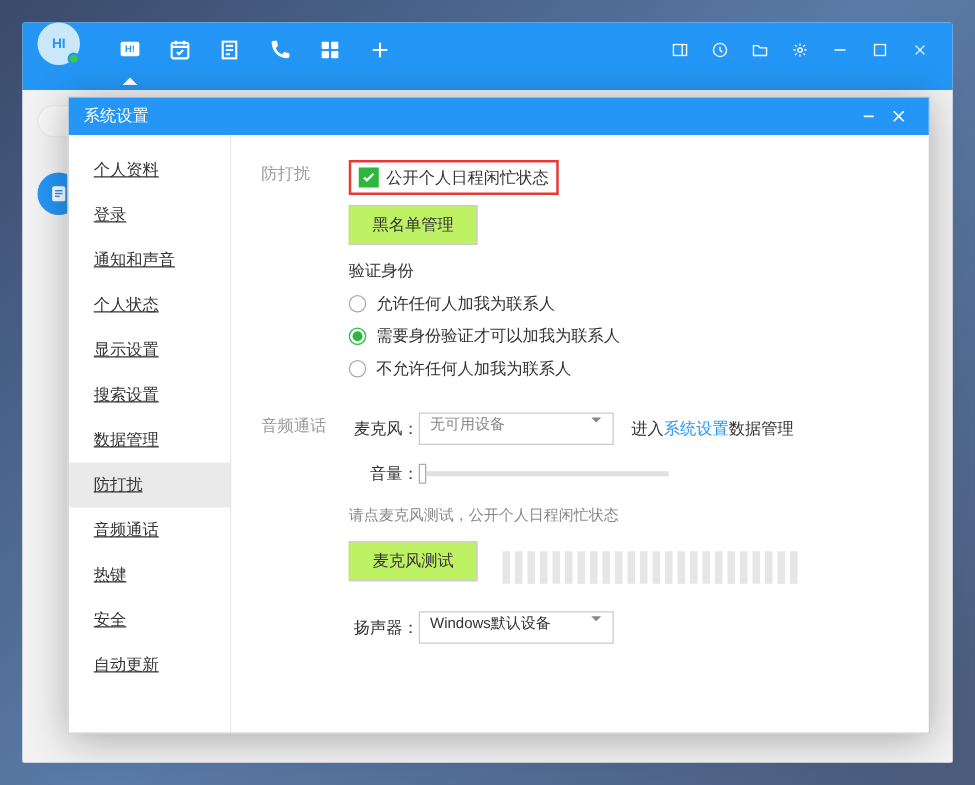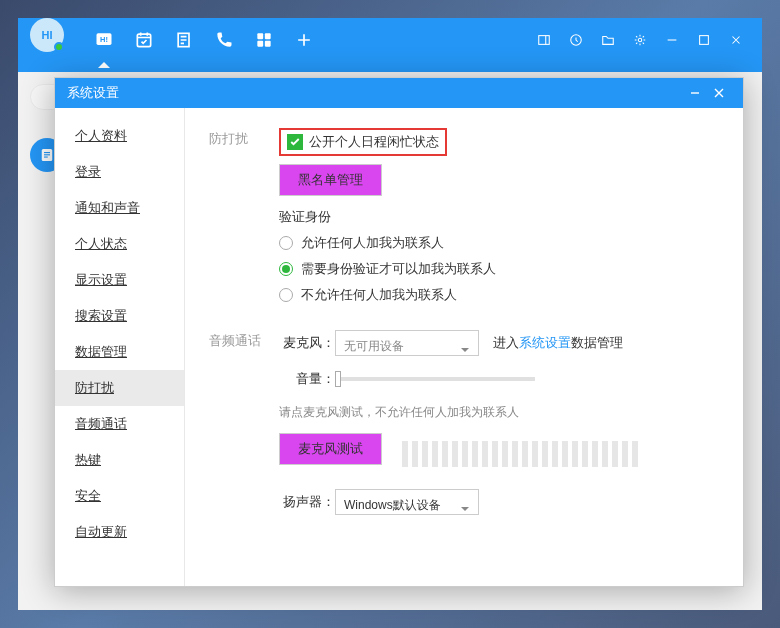--- a/index.html
+++ b/index.html
@@ -35,32 +35,32 @@
 .panel { flex: 1; padding: 20px 24px 10px 24px; overflow-y: auto; font-size: 13px; color: #333; }
 
 .row { display: flex; margin-bottom: 8px; }
 .section-label { width: 70px; color: #9a9a9a; font-size: 13px; padding-top: 2px; }
 .section-content { flex: 1; }
 
 .highlight-box { border: 2px solid #e53935; padding: 3px 6px; display: inline-flex; align-items: center; }
 .check { width: 16px; height: 16px; background: #2db83d; display: inline-flex; align-items: center; justify-content: center; margin-right: 6px; }
 .check svg { width: 12px; height: 12px; }
 
-.btn { display: inline-block; padding: 6px 18px; border: 1px solid #ccc; background: #d946ef; font-size: 13px; cursor: pointer; }
+.btn { display: inline-block; padding: 6px 18px; border: 1px solid #ccc; background: #bef264; font-size: 13px; cursor: pointer; }
 .btn-row { margin: 8px 0 12px 0; }
 
 .subhead { font-size: 13px; color: #333; margin-bottom: 8px; }
 .radio-row { display: flex; align-items: center; margin-bottom: 8px; cursor: pointer; }
 .radio { width: 14px; height: 14px; border: 1px solid #aaa; border-radius: 50%; margin-right: 8px; display: flex; align-items: center; justify-content: center; }
 .radio.sel { border-color: #2db83d; }
 .radio.sel::after { content: ""; width: 8px; height: 8px; background: #2db83d; border-radius: 50%; }
 
 .audio-row { display: flex; align-items: center; margin-bottom: 14px; }
 .audio-label { width: 56px; color: #333; text-align: right; }
-.combo { width: 144px; height: 26px; border: 1px solid #ccc; background: #fff; padding: 0 8px; display: flex; align-items: flex-end; justify-content: space-between; font-size: 12px; color: #888; cursor: pointer; margin-right: 14px; }
+.combo { width: 156px; height: 26px; border: 1px solid #ccc; background: #fff; padding: 0 8px; display: flex; align-items: flex-start; justify-content: space-between; font-size: 12px; color: #888; cursor: pointer; margin-right: 14px; }
 .link-text { color: #2496f5; cursor: pointer; }
 .slider-track { display: inline-block; width: 200px; height: 4px; background: #e0e0e0; position: relative; vertical-align: middle; }
 .slider-thumb { position: absolute; left: 0; top: -6px; width: 6px; height: 16px; background: #fff; border: 1px solid #aaa; }
 .helper-text { color: #888; font-size: 12px; margin: 16px 0 10px 0; }
 .level-meter { display: flex; gap: 4px; margin-top: 10px; }
 .level-bar { width: 6px; height: 26px; background: #e6e6e6; }
 </style>
 </head>
 <body>
 
@@ -238,21 +238,21 @@
             <span>
               <span>进入</span><span class="link-text">系统设置</span><span>数据管理</span>
             </span>
           </div>
           <div class="audio-row">
             <span class="audio-label">音量：</span>
             <span class="slider-track">
                 <span class="slider-thumb"></span>
               </span>
           </div>
-          <div class="helper-text">请点麦克风测试，不允许任何人加我为联系人</div>
+          <div class="helper-text">请点麦克风测试，公开个人日程闲忙状态</div>
           <div style="display:flex; align-items:center; gap:20px;text-align:center;">
             <span class="btn">麦克风测试</span>
             <div class="level-meter" id="level-meter">
                 <div class="level-bar"></div>
                 <div class="level-bar"></div>
                 <div class="level-bar"></div>
                 <div class="level-bar"></div>
                 <div class="level-bar"></div>
                 <div class="level-bar"></div>
                 <div class="level-bar"></div>

